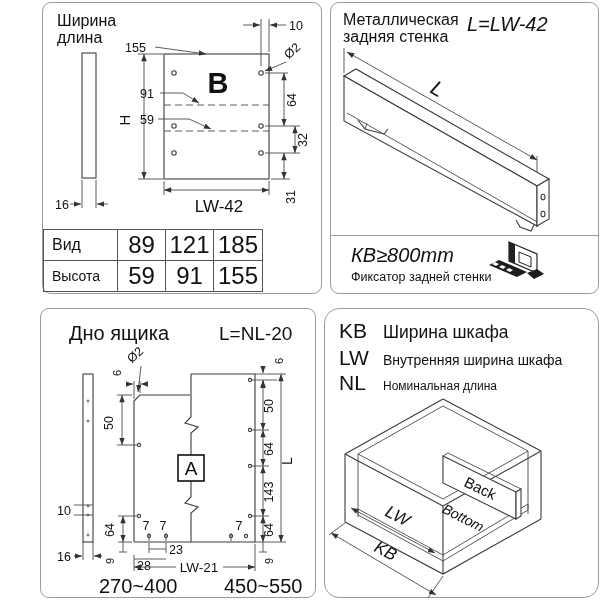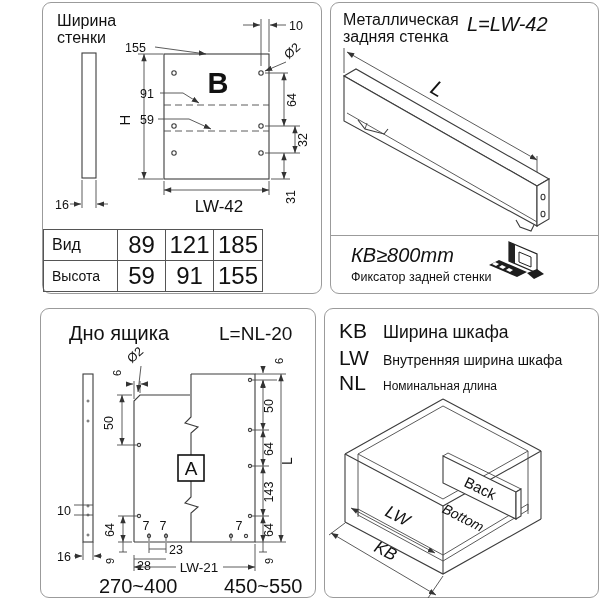--- a/index.html
+++ b/index.html
@@ -33,21 +33,21 @@
   .range{font-size:20px;}
 </style>
 </head>
 <body>
 
 <div class="page">
 
   <div class="panel" style="left:42px;top:2px;width:280px;height:292px;">
     <div class="abs title16" style="left:14px;top:9px;">
       <div>Ширина</div>
-      <div>стенки</div>
+      <div>длина</div>
     </div>
 
     <svg width="280" height="292" viewBox="0 0 280 292">
       <defs>
         <marker id="tlE" markerWidth="9" markerHeight="8" refX="8" refY="3" orient="auto">
             <path d="M0,0L8,3L0,6Z" fill="#333"></path>
           </marker>
         <marker id="tlS" markerWidth="9" markerHeight="8" refX="0" refY="3" orient="auto">
             <path d="M8,0L0,3L8,6Z" fill="#333"></path>
           </marker>
@@ -301,21 +301,21 @@
         <line class="dl" x1="214" y1="233" x2="245" y2="233"></line>
         <line class="dl" x1="240" y1="65" x2="240" y2="233" marker-start="url(#blS)" marker-end="url(#blE)"></line>
         <text transform="translate(251,152) rotate(-90)" text-anchor="middle" style="font-size:14px;">L</text>
       </g>
     </svg>
 
     <div class="abs range" style="left:58px;top:266px;">270~400</div>
     <div class="abs range" style="left:183px;top:266px;">450~550</div>
   </div>
 
-  <div class="panel" style="left:324px;top:308px;width:275px;height:290px;">
+  <div class="panel" style="left:324px;top:308px;width:275px;height:290px;border-radius:15px;">
     <div class="legend-row" style="top:10px;">
       <span class="legend-abbr">KB</span>
       <span class="lg-t1">Ширина шкафа</span>
     </div>
     <div class="legend-row" style="top:37px;">
       <span class="legend-abbr">LW</span>
       <span class="lg-t2">Внутренняя ширина шкафа</span>
     </div>
     <div class="legend-row" style="top:62px;">
       <span class="legend-abbr">NL</span>

